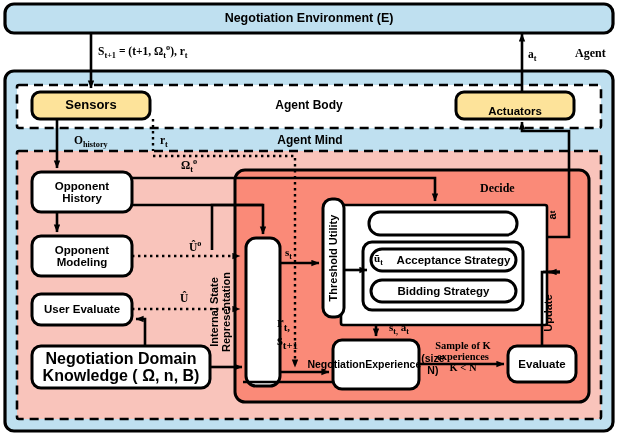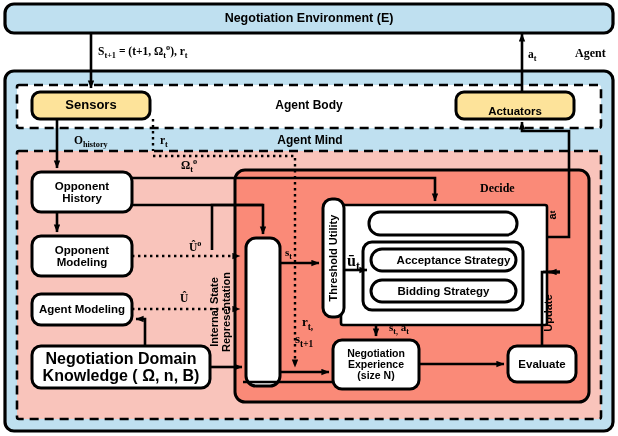--- a/index.html
+++ b/index.html
@@ -158,21 +158,21 @@
   <div class="lbl" style="left:480px;top:182px;font-size:12px;">Decide</div>
 
   <div class="boxtext" style="left:32px;top:172px;width:100px;height:40px;font-size:11.5px;flex-direction:column;">
     <span>Opponent</span>
     <span>History</span>
   </div>
   <div class="boxtext" style="left:32px;top:236px;width:100px;height:40px;font-size:11.5px;flex-direction:column;">
     <span>Opponent</span>
     <span>Modeling</span>
   </div>
-  <div class="boxtext" style="left:32px;top:294px;width:100px;height:31px;font-size:11.5px;">Agent Modeling</div>
+  <div class="boxtext" style="left:32px;top:294px;width:100px;height:31px;font-size:11.5px;">User Evaluate</div>
   <div class="boxtext" style="left:32px;top:346px;width:178px;height:42px;font-size:16px;flex-direction:column;">
     <span>Negotiation Domain</span>
     <span>Knowledge ( Ω, n, B)</span>
   </div>
 
   <div class="lbl" style="left:176px;top:240px;font-size:11.5px;color:#000;padding-left:13px;">
     <span>Û</span><sup>o</sup>
   </div>
   <div class="lbl" style="left:180px;top:292px;font-size:11.5px;color:#000;">Û</div>
 
@@ -180,42 +180,47 @@
     <span>Internal  State</span>
     <span>Representation</span>
   </div>
 
   <div class="vtext" style="left:274px;top:248px;width:118px;height:20px;transform:rotate(-90deg);transform-origin:center;font-size:11px;">Threshold Utility</div>
 
   <div class="lbl" style="left:285px;top:247px;font-size:11px;">
     <span>s</span><sub>t</sub>
   </div>
 
-  <div class="lbl" style="left:347px;top:253px;font-size:16px;">
+  <div class="lbl" style="left:347px;top:253px;font-size:11px;padding-left:27px;">
     <span>ū</span><sub>t</sub>
   </div>
 
-  <div class="lbl" style="left:295px;top:315px;font-size:13px;text-align:right;">
+  <div class="lbl" style="left:277px;top:315px;font-size:15px;text-align:left;">
     <div><span>r</span><sub>t,</sub></div>
     <div><span>s</span><sub>t+1</sub></div>
   </div>
 
   <div class="lbl" style="left:389px;top:322px;font-size:11px;">
     <span>s</span><sub>t,</sub><span>&nbsp;</span><span>a</span><sub>t</sub>
   </div>
 
   <div class="boxtext" style="left:371px;top:249px;width:145px;height:22px;font-size:11.5px;margin-left:10px;">Acceptance Strategy</div>
   <div class="boxtext" style="left:371px;top:280px;width:145px;height:22px;font-size:11.5px;">Bidding Strategy</div>
 
-  <div class="boxtext" style="left:333px;top:340px;width:86px;height:49px;font-size:10.5px;flex-direction:column;">
+  <div class="boxtext" style="left:333px;top:340px;width:86px;height:49px;font-size:10.5px;flex-direction:row;">
     <span>Negotiation</span>
     <span>Experience</span>
     <span>(size N)</span>
   </div>
 
+  <div class="lbl" style="left:424px;top:340px;font-size:10.5px;text-align:center;width:78px;">
+    <div>Sample of K</div>
+    <div>experiences</div>
+    <div>K &lt; N</div>
+  </div>
 
   <div class="boxtext" style="left:508px;top:346px;width:68px;height:36px;font-size:11.5px;">Evaluate</div>
 
   <div class="vtext" style="left:518px;top:305px;width:60px;height:16px;transform:rotate(-90deg);transform-origin:center;font-size:11px;">Update</div>
 
   <div class="vtext" style="left:540px;top:208px;width:24px;height:14px;transform:rotate(-90deg);transform-origin:center;font-size:11px;">
     <span>a</span>
       <sub>t</sub>
   </div>
 

